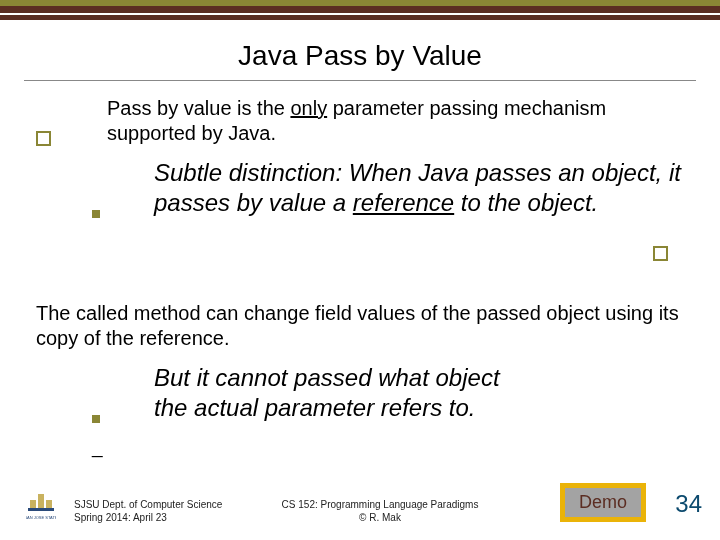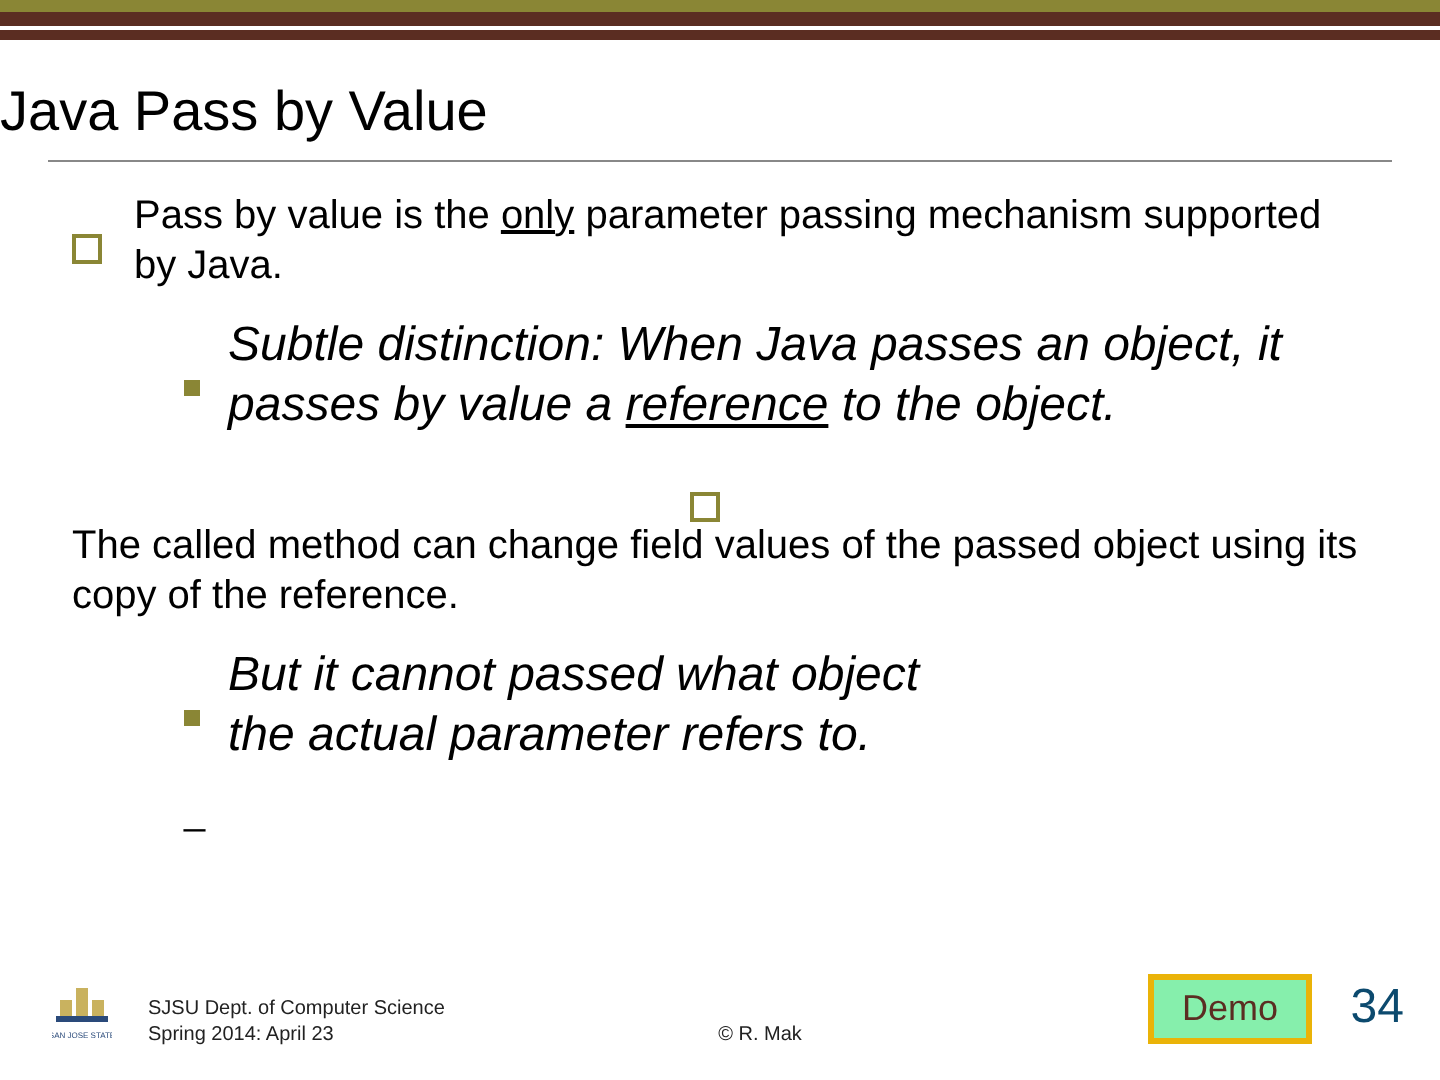--- a/index.html
+++ b/index.html
@@ -19,20 +19,21 @@
   }
   .tb-olive { height: 6px; background: #8a8635; }
   .tb-maroon { height: 7px; background: #5b2d22; }
   .tb-gap { height: 2px; background: #fff; }
   .tb-maroon2 { height: 5px; background: #5b2d22; }
 
   .title {
     position: absolute;
     top: 40px;
     left: 0; right: 0;
+    text-align: center;
     font-size: 28px;
     font-weight: 400;
   }
   .title-underline {
     position: absolute;
     top: 80px;
     left: 24px;
     right: 24px;
     height: 1px;
     background: #888;
@@ -40,22 +41,23 @@
   .content {
     position: absolute;
     top: 96px;
     left: 36px;
     right: 36px;
     font-size: 20px;
     line-height: 1.25;
   }
   .row {
     display: flex;
-    align-items: center;
+    align-items: flex-end;
     margin-bottom: 12px;
+    gap: 40px;
   }
   .bullet-box {
     width: 11px;
     height: 11px;
     border: 2px solid #8a8635;
     margin-top: 6px;
     margin-right: 16px;
     flex: 0 0 auto;
   }
   .bullet-sq {
@@ -102,27 +104,27 @@
     font-size: 10px;
     line-height: 1.25;
     color: #222;
   }
   .foot-center-inner {
     display: inline-block;
     transform: translateX(20px);
   }
   .demo-box {
     position: absolute;
-    right: 64px;
+    right: 74px;
     bottom: 4px;
-    border: 3px solid #eab308;
+    border: 5px solid #eab308;
     padding: 4px 14px;
     font-size: 18px;
     color: #5b2d22;
-    background: #86efac;
+    background: #a3a3a3;
   }
   .pagenum {
     position: absolute;
     right: 18px;
     bottom: 8px;
     font-size: 24px;
     color: #0c4a6e;
   }
   .dash-row {
     margin-left: 56px;
@@ -186,19 +188,19 @@
       <rect x="2" y="16" width="26" height="3" fill="#2a4a7a"></rect>
       <text x="15" y="27" font-size="4" text-anchor="middle" fill="#2a4a7a" font-family="Arial">SAN JOSE STATE</text>
     </svg>
   </div>
   <div class="foot-left">
     <span>SJSU Dept. of Computer Science</span><br>
     <span>Spring 2014: April 23</span>
   </div>
   <div class="foot-center">
     <div class="foot-center-inner">
-      <br>
+      <span>CS 152: Programming Language Paradigms</span><br>
       <span>© R. Mak</span>
     </div>
   </div>
   <div class="demo-box">Demo</div>
   <div class="pagenum">34</div>
 </div>
 
 </body></html>

